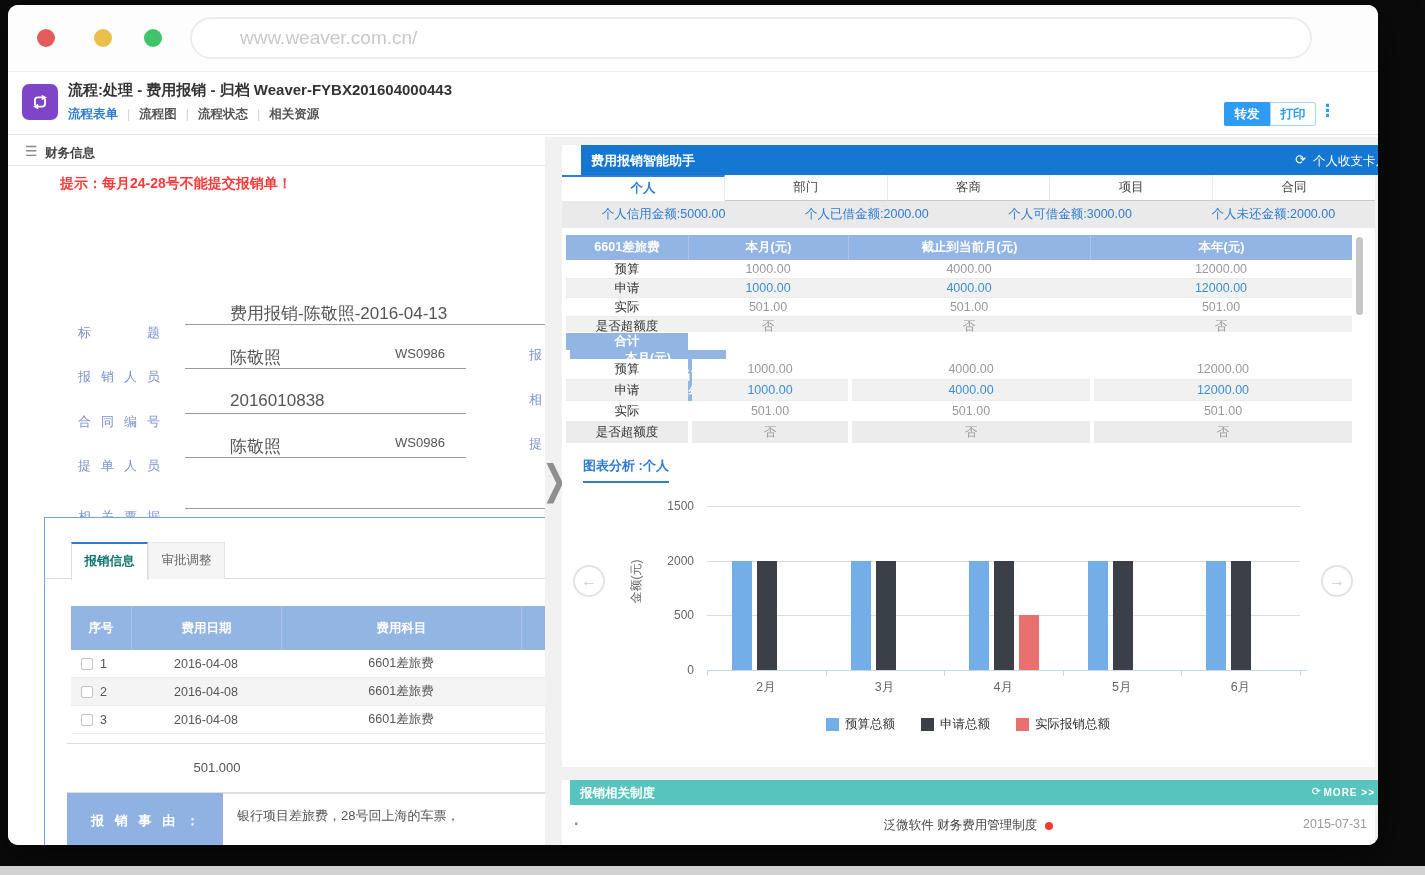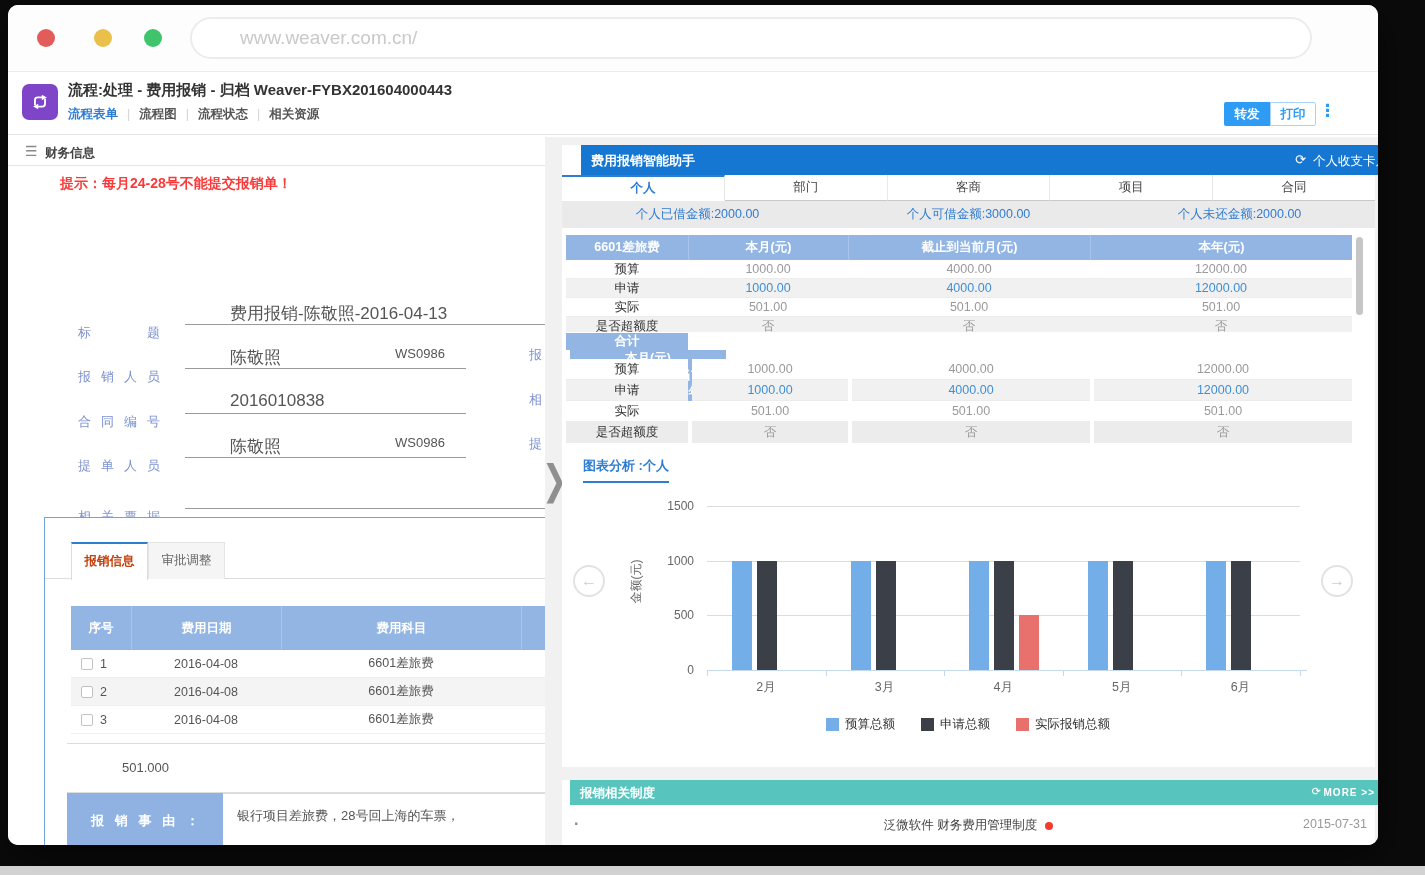--- a/index.html
+++ b/index.html
@@ -59,39 +59,39 @@
   .frow .val2 { position:absolute; left:387px; top:0; font-size:13px; color:#555; }
   .frow .uline { position:absolute; left:177px; top:22px; border-bottom:1px solid #9a9a9a; }
   .frow .clip { position:absolute; left:521px; top:0; width:30px; font-size:13px; color:#7b90cf; white-space:nowrap; }
 
   .inner-box { position:absolute; left:36px; top:380px; width:640px; height:400px;
                border:1px solid #6ea3dd; background:#fff; }
   .dtabs { position:absolute; left:0; top:24px; width:100%; height:37px; border-bottom:1px solid #ddd; }
   .dtab { position:absolute; top:0; height:37px; width:77px; text-align:center; line-height:35px;
           font-size:12.5px; cursor:pointer; }
   .dtab.active { left:26px; background:#fff; border-top:2px solid #2f7cd3; border-left:1px solid #ddd;
-                 border-right:1px solid #ddd; color:#c2410c; font-weight:bold; height:38px; }
+                 border-right:1px solid #ddd; color:#0f766e; font-weight:bold; height:38px; }
   .dtab.idle { left:103px; background:#f5f5f5; border:1px solid #e5e5e5; border-bottom:none; color:#666; }
 
   .extable { position:absolute; left:26px; top:88px; width:600px; }
   .exhead { display:flex; height:44px; background:#92b5e3; color:#fff; font-size:12.5px; font-weight:bold; }
   .exhead span { display:flex; align-items:center; justify-content:center; border-left:1px solid #a9c4ea; }
   .exhead span:first-child { border-left:none; }
   .exrow { display:flex; height:28px; font-size:12.5px; color:#555; border-bottom:1px solid #eee; background:#fff; }
   .exrow.alt { background:#f4f4f4; }
   .exrow span { display:flex; align-items:center; justify-content:center; }
   .exrow .c0 { justify-content:flex-start; padding-left:10px; }
   .cbx { width:12px; height:12px; border:1px solid #c2c2c2; border-radius:2px; background:#fff; margin-right:7px; cursor:pointer; }
   .exc0{width:60px;} .exc1{width:150px;} .exc2{width:240px;} .exc3{width:150px;}
 
   .sumrow { position:absolute; left:22px; top:225px; width:610px; height:50px; display:flex; }
   .sumrow .bluecell { width:156px; background:#8fb2e2; color:#fff; font-size:13px; font-weight:bold;
                       display:flex; flex-direction:column; align-items:center; justify-content:center; line-height:17px; }
   .sumrow .white { flex:1; border:1px solid #ddd; border-left:none; position:relative; background:#fff; }
-  .sumrow .amount { position:absolute; left:55px; top:16px; width:190px; font-size:13px; color:#555; }
+  .sumrow .amount { position:absolute; left:55px; top:16px; width:190px; text-align:center; font-size:13px; color:#555; }
   .reasonrow { position:absolute; left:22px; top:275px; width:610px; height:56px; display:flex; }
   .reasonrow .bluecell { width:156px; background:#8fb2e2; color:#fff; font-size:13px; font-weight:bold;
                          display:flex; align-items:center; justify-content:center; }
   .reasonrow .bluecell span { width:108px; text-align:justify; text-align-last:justify; }
   .reasonrow .white { flex:1; border:1px solid #ddd; border-left:none; background:#fff; position:relative; }
   .reasonrow .white span { position:absolute; left:14px; top:13px; font-size:13px; color:#555; }
 
   
   .abox { position:absolute; left:0; top:8px; width:813px; height:622px; background:#fff; }
   .abox-hdr { position:absolute; left:0; top:0; width:100%; height:30px; background:#1677d3; color:#ffffff;margin-left:19px; }
@@ -297,20 +297,21 @@
           <span class="link">个人收支卡片</span>
         </div>
         <div class="atabs" id="atabs">
             <span class="atab active">个人</span>
             <span class="atab">部门</span>
             <span class="atab">客商</span>
             <span class="atab">项目</span>
             <span class="atab">合同</span>
           </div>
         <div class="metrics" id="metrics">
+            <span>个人信用金额:5000.00</span>
             <span>个人已借金额:2000.00</span>
             <span>个人可借金额:3000.00</span>
             <span>个人未还金额:2000.00</span>
           </div>
         <div class="btable t1" id="btable1">
             <div class="trow hrow">
               <span class="cell w0">6601差旅费</span>
               <span class="cell w1">本月(元)</span>
               <span class="cell w2">截止到当前月(元)</span>
               <span class="cell w3">本年(元)</span>
@@ -372,21 +373,21 @@
               <span class="cell w2 v-muted">否</span>
               <span class="cell w3 v-muted">否</span>
             </div>
           </div>
 
         <div class="chart-title">图表分析 :个人</div>
         <div class="plot" id="plot">
             <div class="grid" style="top: 21px;"></div>
             <span class="ylab" style="top: 14px;">1500</span>
             <div class="grid" style="top: 75.6667px;"></div>
-            <span class="ylab" style="top: 68.6667px;">1000</span>
+            <span class="ylab" style="top: 68.6667px;">2000</span>
             <div class="grid" style="top: 130.333px;"></div>
             <span class="ylab" style="top: 123.333px;">500</span>
             <span class="ylab" style="top: 178px;">0</span>
             <div class="axisx"></div>
             <div class="tickx" style="left: 145px;"></div>
             <span class="xlab" style="left: 145px;">2月</span>
             <div class="bar" style="left: 170px; top: 75.6667px; height: 109.333px; background: rgb(116, 174, 232);"></div>
             <div class="bar" style="left: 195px; top: 75.6667px; height: 109.333px; background: rgb(58, 63, 72);"></div>
             <div class="tickx" style="left: 263.6px;"></div>
             <span class="xlab" style="left: 263.6px;">3月</span>

